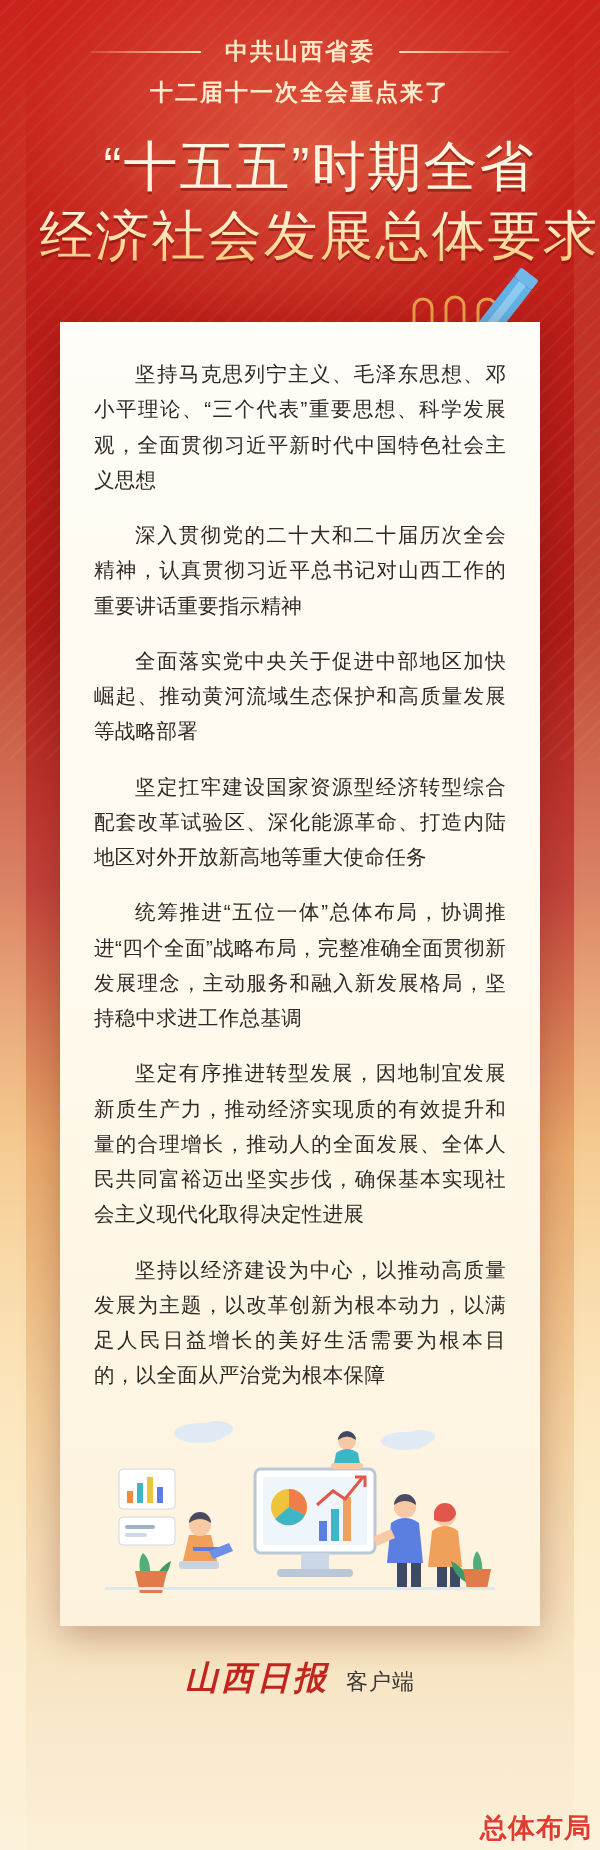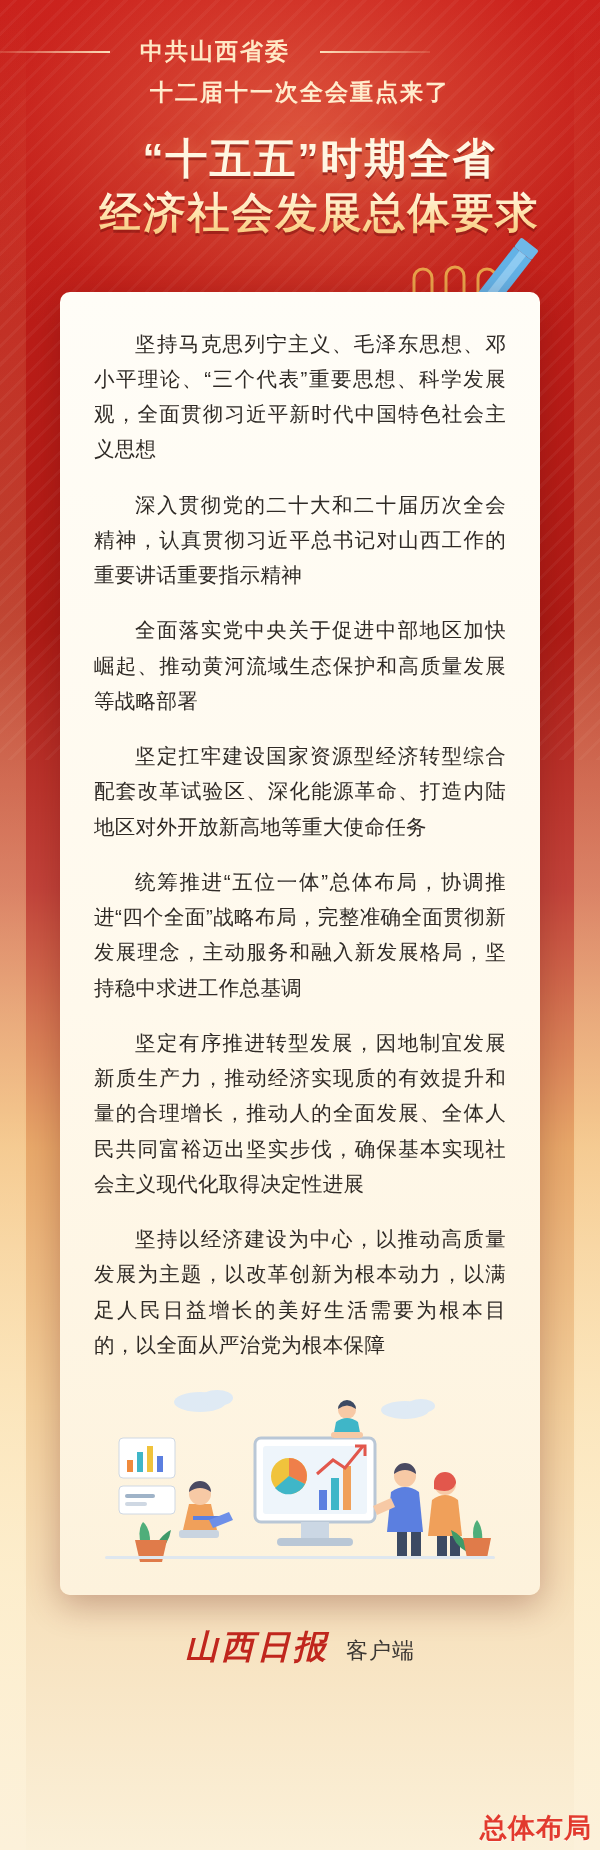--- a/index.html
+++ b/index.html
@@ -58,21 +58,22 @@
   
   .header {
     position: relative;
     padding-top: 36px;
     text-align: center;
     z-index: 4;
   }
   .kicker-row {
     display: flex;
     align-items: center;
-    gap: 30px;
+    justify-content: center;
+    gap: 24px;
   }
   .kicker-rule {
     height: 2px;
     width: 110px;
     background: linear-gradient(90deg, rgba(255,225,180,0.15), rgba(255,232,195,0.95));
   }
   .kicker-rule.right {
     background: linear-gradient(90deg, rgba(255,232,195,0.95), rgba(255,225,180,0.15));
   }
   .kicker {
@@ -86,22 +87,22 @@
     margin-top: 10px;
     color: #ffeccd;
     font-size: 23px;
     font-weight: bold;
     letter-spacing: 2px;
   }
   .title-block {
     margin-top: 24px;
   }
   .title-line {
-    font-size: 42px;
-    font-weight: bold;
+    font-size: 54px;
+    font-weight: normal;
     letter-spacing: 2px;
     line-height: 1.28;
     color: #fff6e2;
     text-shadow: 0 3px 0 rgba(120,16,12,0.55), 0 0 18px rgba(255,190,120,0.35);
     padding-left: 39px;
   }
   .title-line.second {
     background: linear-gradient(180deg, #fffaf0 0%, #ffe6b4 45%, #f7c270 100%);
     -webkit-background-clip: text;
     background-clip: text;
@@ -130,21 +131,21 @@
     position: absolute;
     left: 340px;
     top: -28px;
     width: 120px;
     height: 40px;
     pointer-events: none;
   }
   .card {
     position: relative;
     background: linear-gradient(180deg, #fffdf7 0%, #fff9ec 55%, #fdf2dc 100%);
-    border-radius: 10px;
+    border-radius: 0;
     box-shadow: 0 10px 34px rgba(90,14,10,0.30);
     padding: 34px 34px 20px 34px;
     box-sizing: border-box;
   }
   .para {
     color: #2f2a26;
     font-size: 20.5px;
     line-height: 1.72;
     text-indent: 2em;
     margin: 0 0 20px 0;

